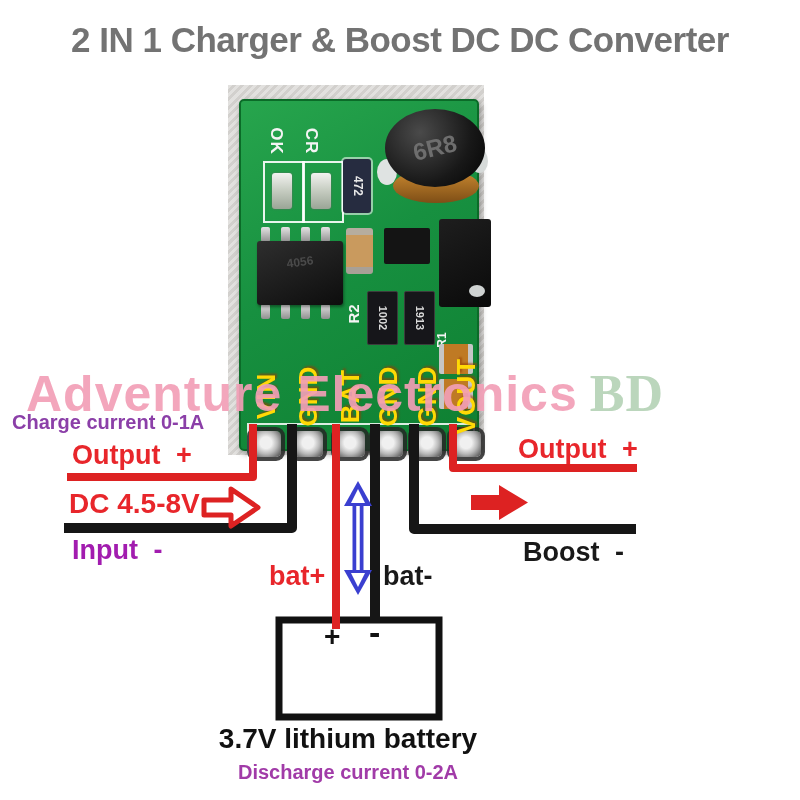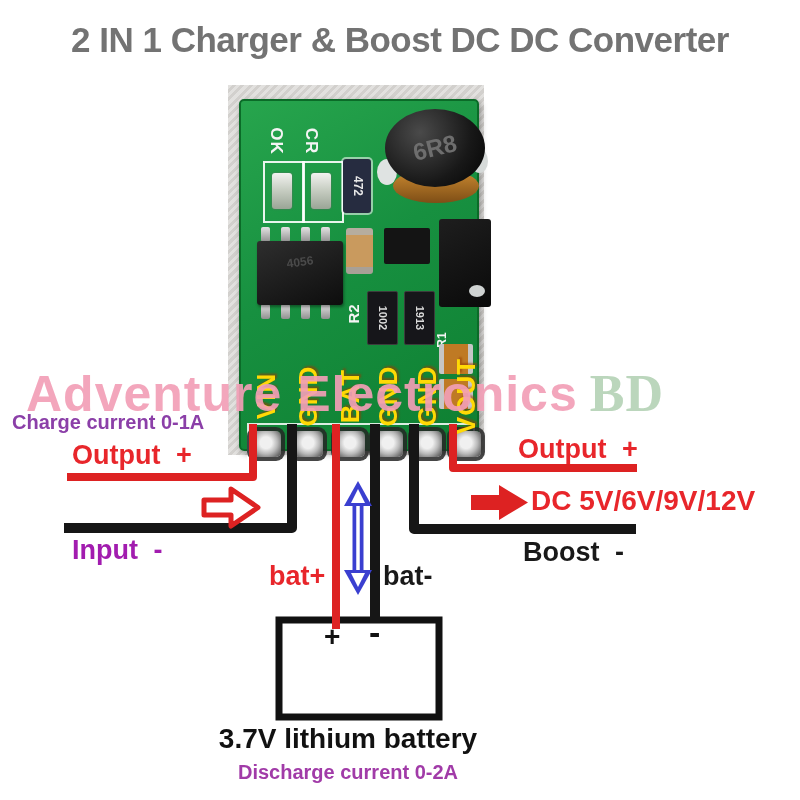--- a/index.html
+++ b/index.html
@@ -206,24 +206,24 @@
       <polygon points="358,587 351,573 365,573" fill="#ffffff"></polygon>
     </g>
   </svg>
 
   <div class="watermark">
     <span class="wm-pink">Adventure Electronics</span><span class="wm-green">BD</span>
   </div>
 
   <div class="txt charge-current">Charge current 0-1A</div>
   <div class="txt input-plus">Output +</div>
+  <div class="txt dc-input">DC 4.5-8V</div>
   <div class="txt input-minus">Input -</div>
 
   <div class="txt output-plus">Output +</div>
-  <div class="txt dc-output">DC 5V/6V/9V/12V</div>
   <div class="txt output-minus">Boost -</div>
 
   <div class="txt bat-plus">bat+</div>
   <div class="txt bat-minus">bat-</div>
   <div class="txt term-plus">+</div>
   <div class="txt term-minus">-</div>
   <div class="txt battery-label">3.7V lithium battery</div>
   <div class="txt discharge-current">Discharge current 0-2A</div>
 
 </div>

